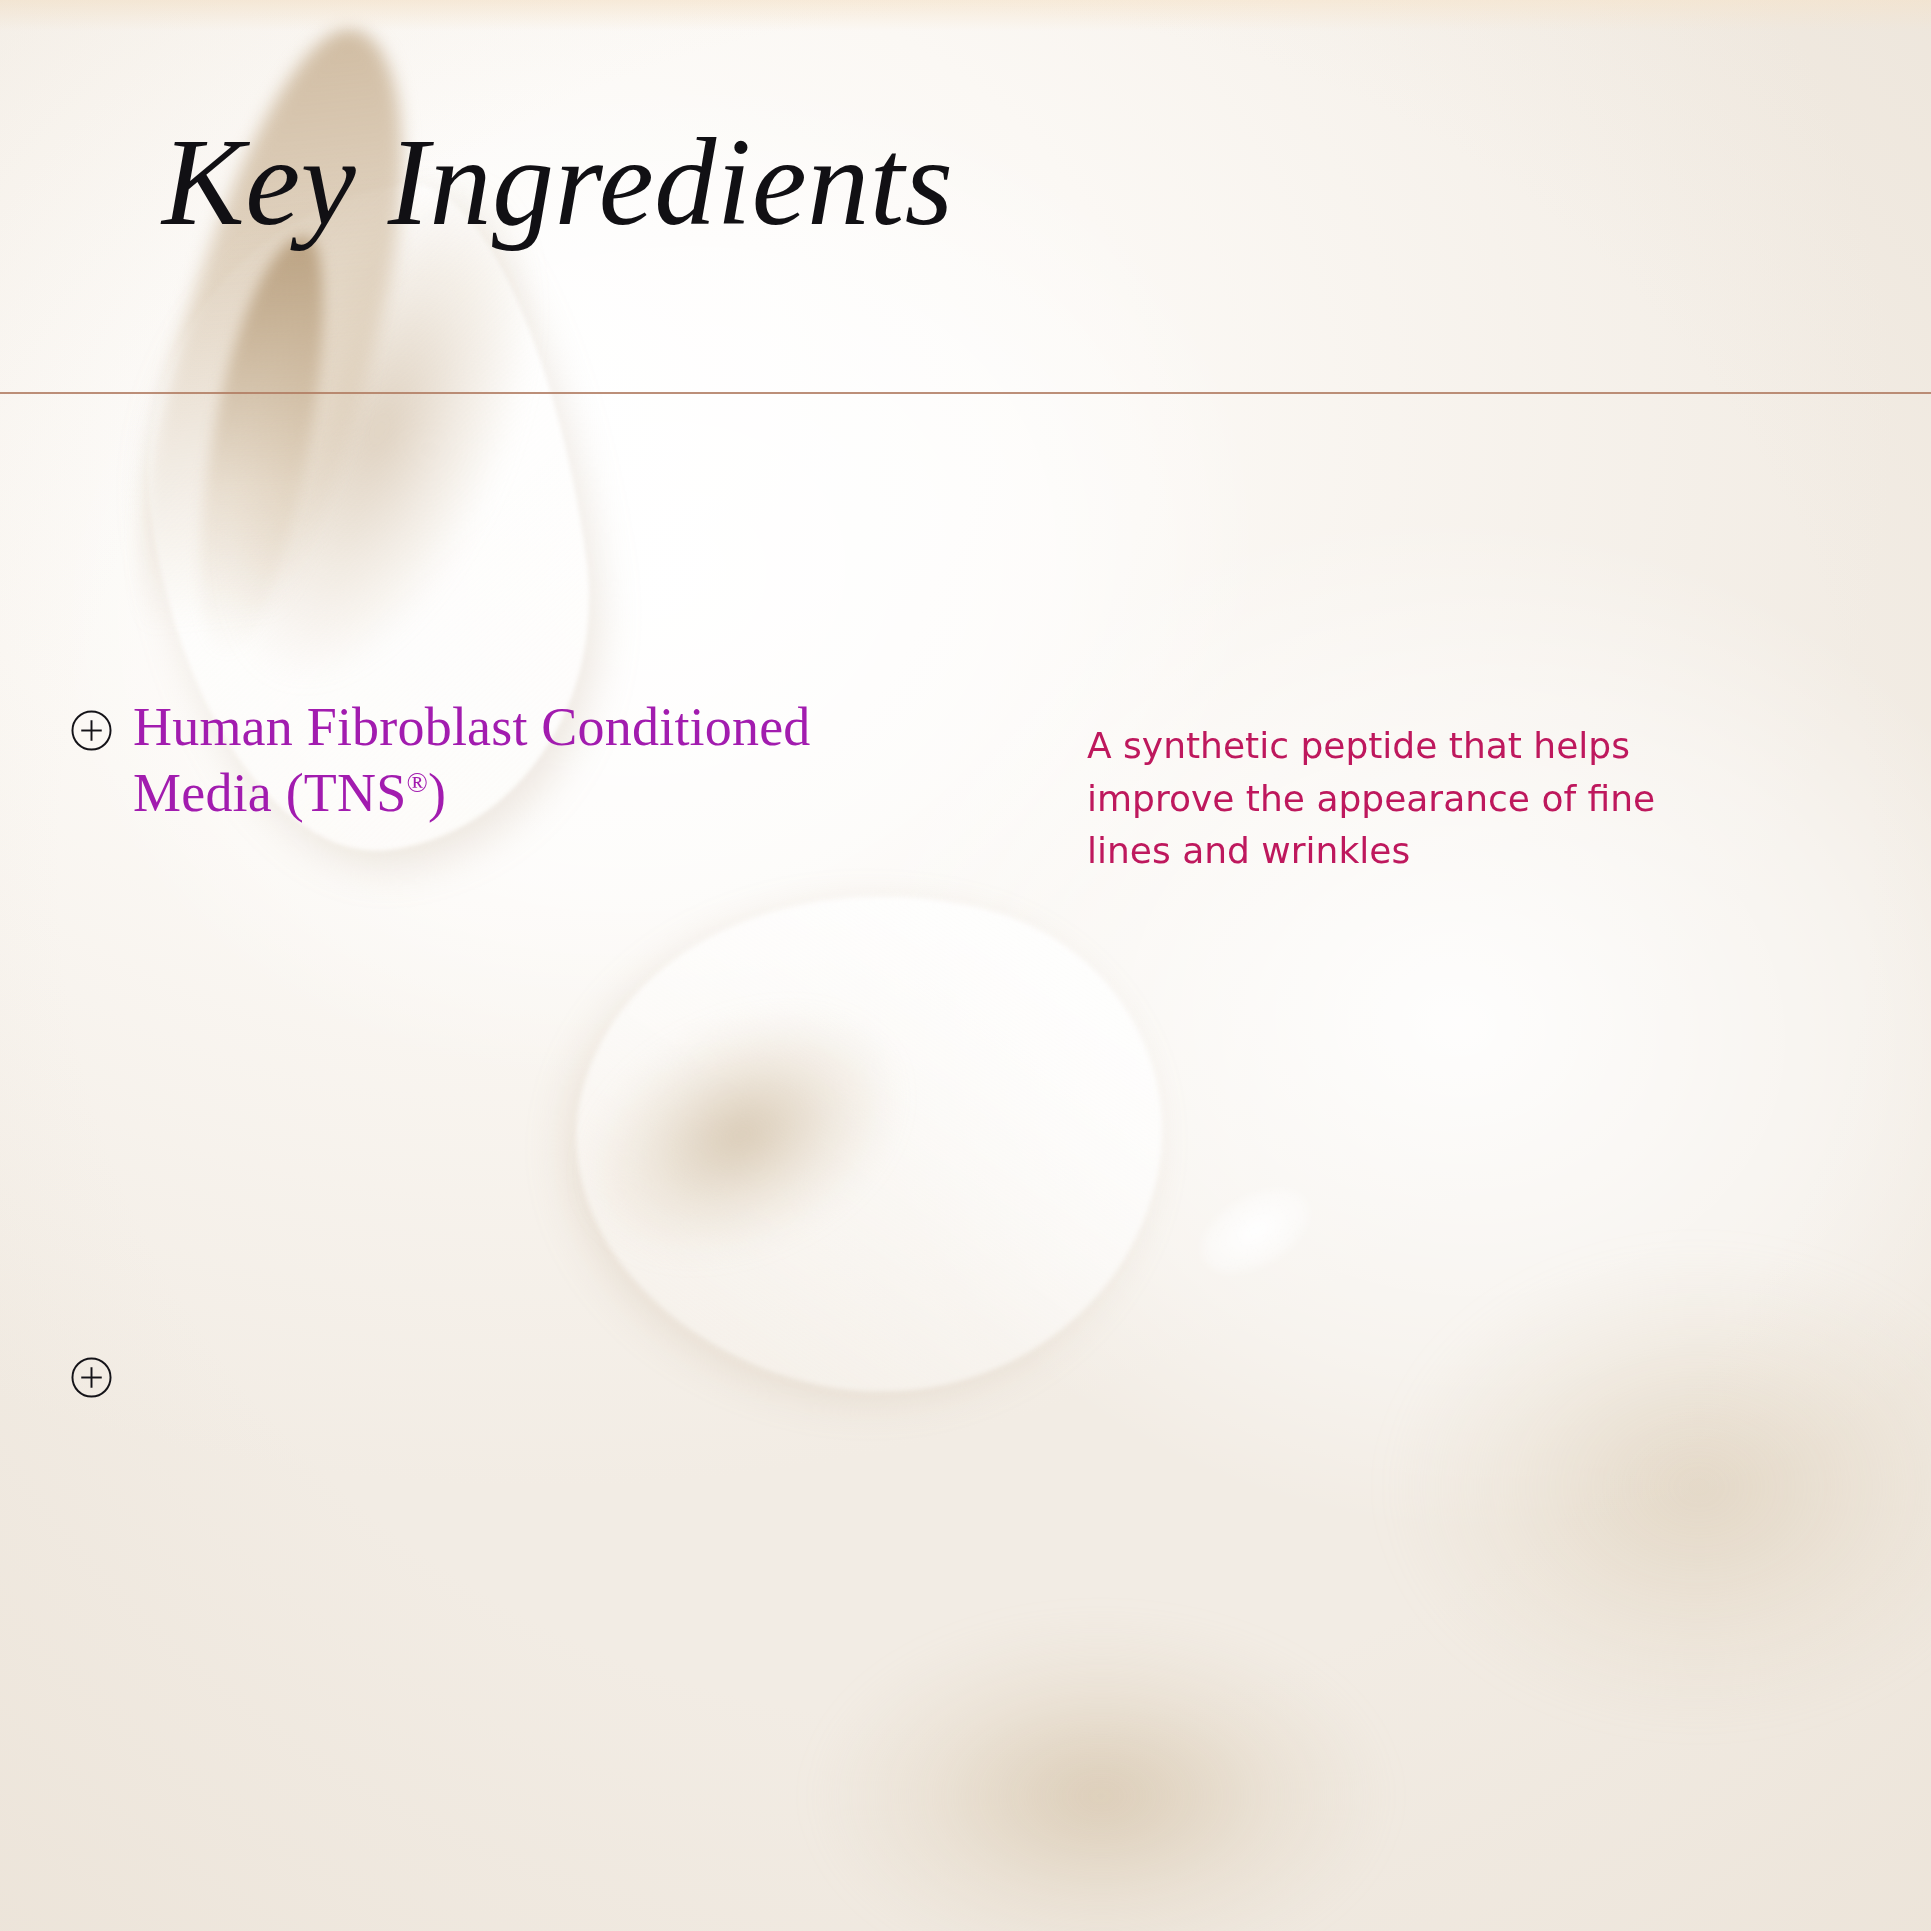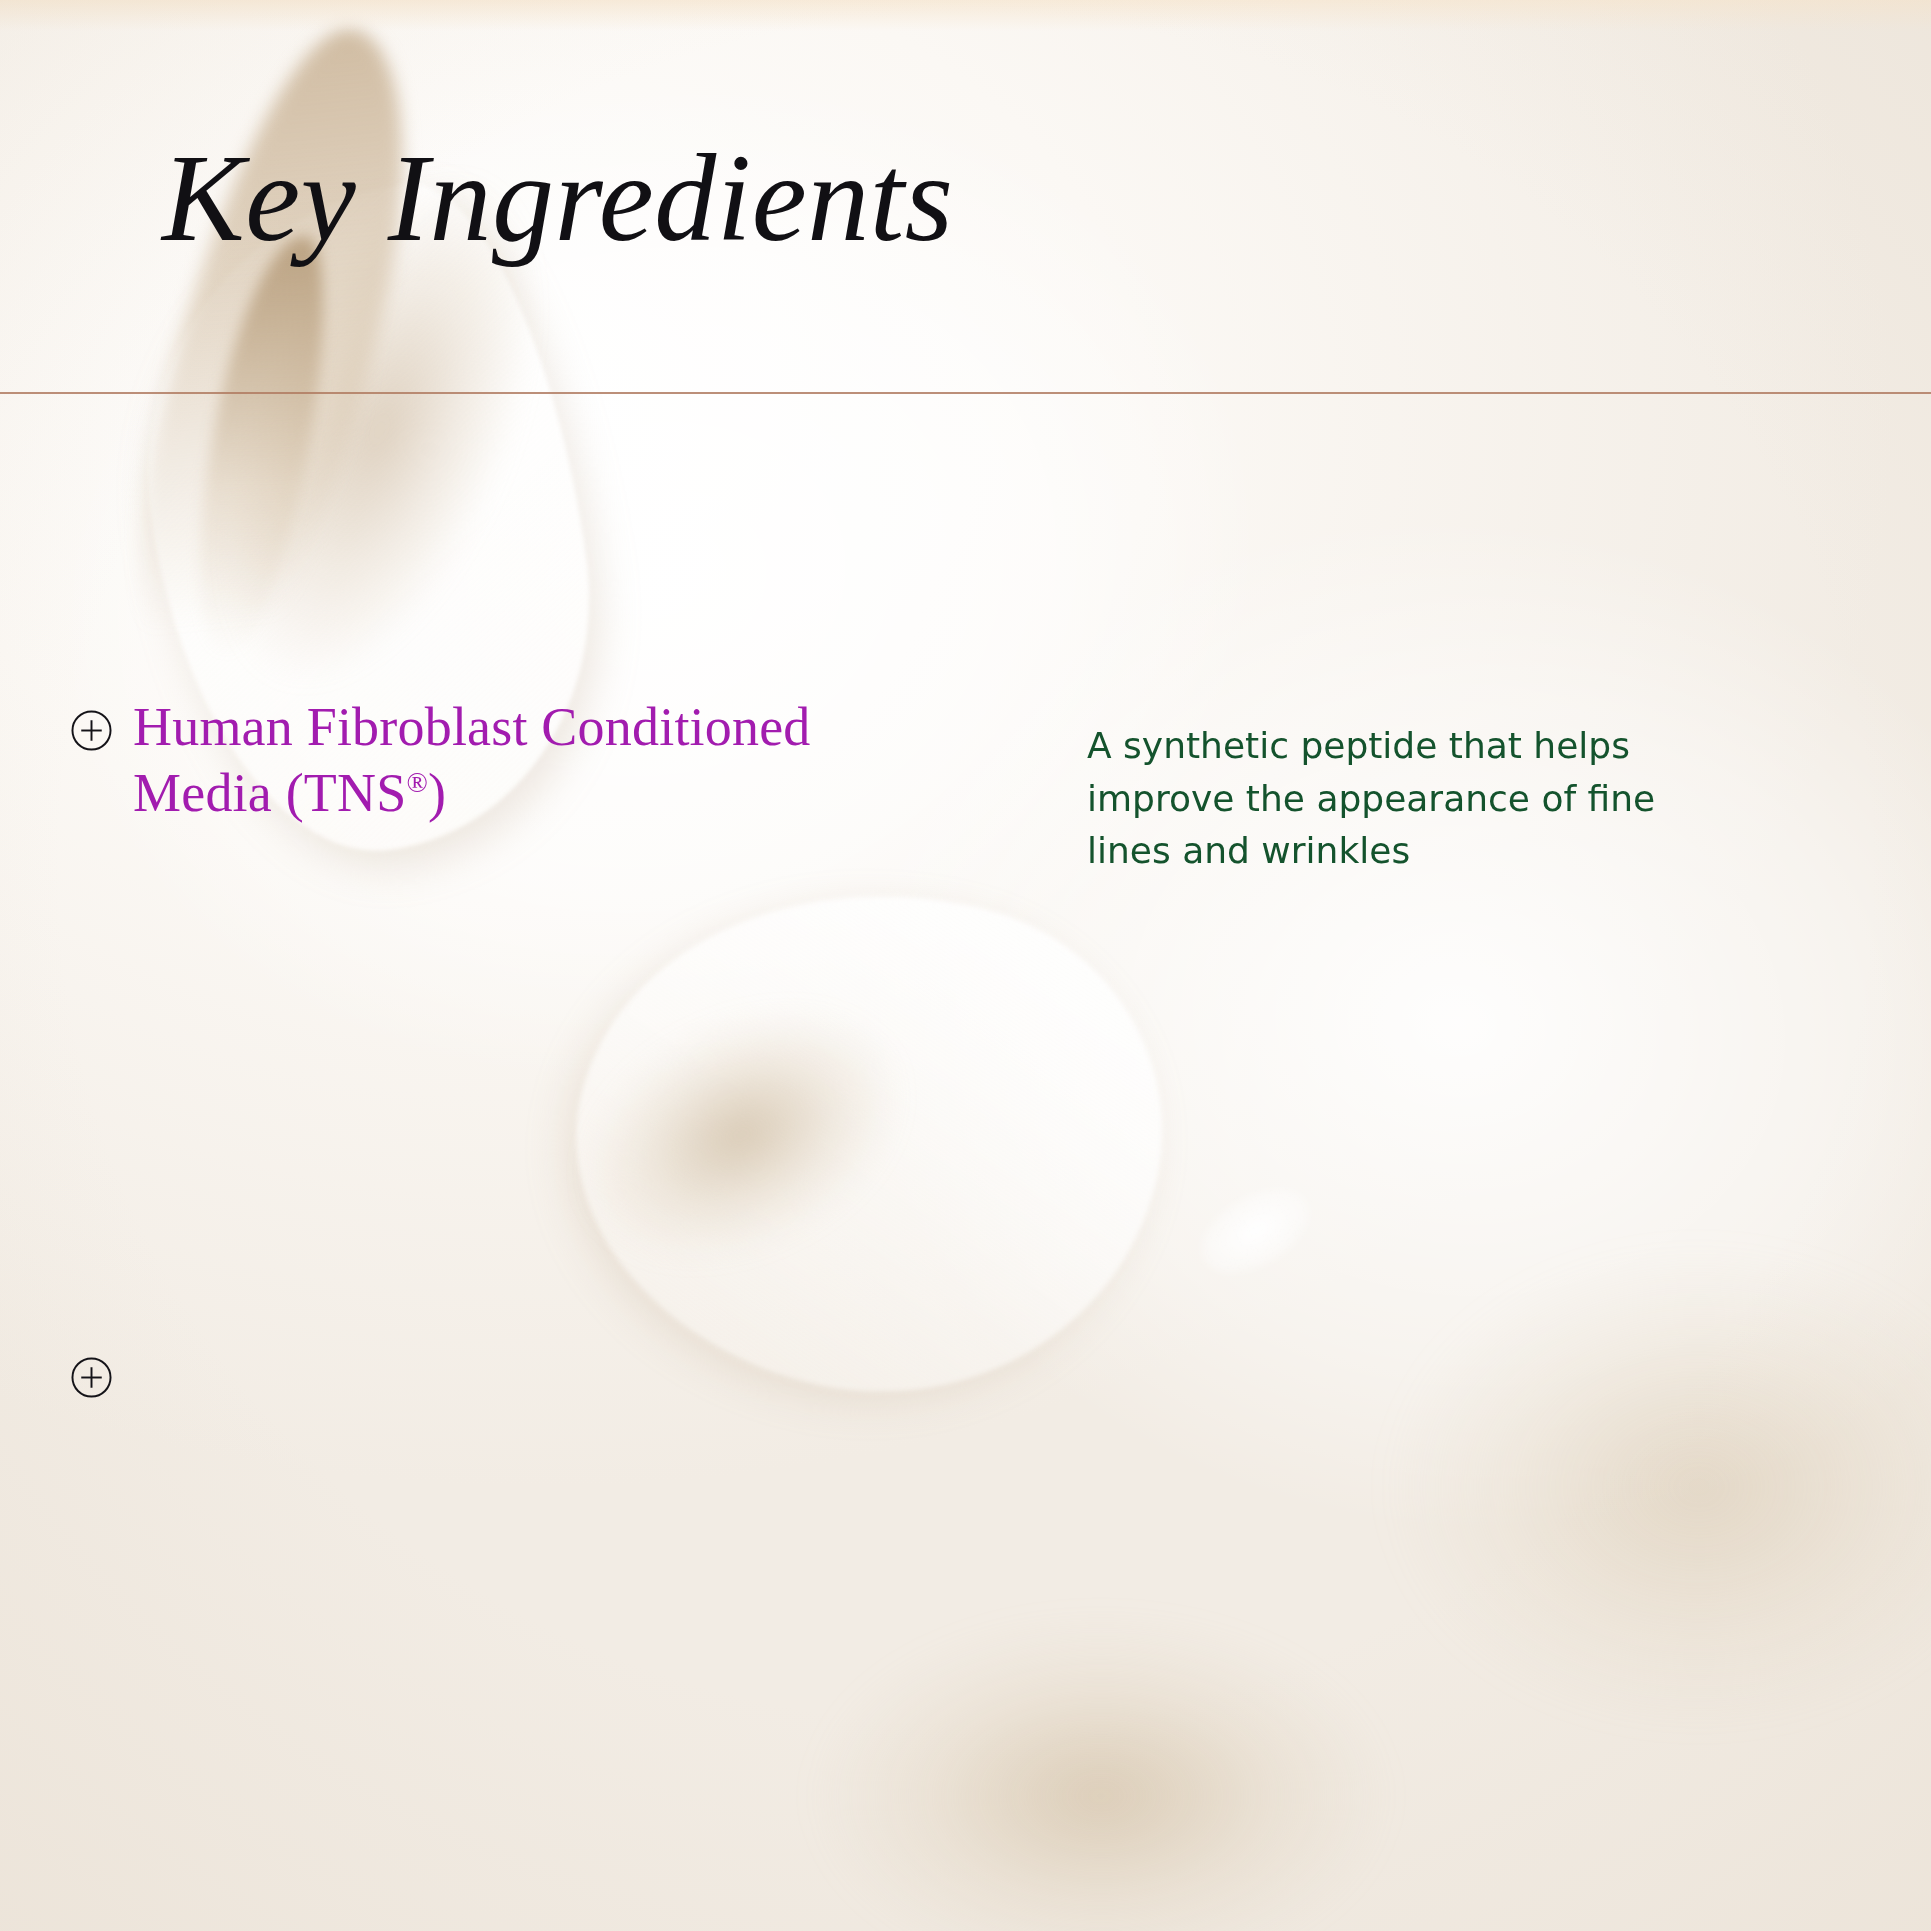--- a/index.html
+++ b/index.html
@@ -162,21 +162,20 @@
     position: absolute;
     inset: 0;
   }
 
   .header {
     position: absolute;
     left: 0;
     right: 5px;
     top: 0;
     height: 394px;
-    margin-top: 16px;
   }
   .header-title {
     position: absolute;
     left: 162px;
     top: 118px;
     font-family: "Liberation Serif", "DejaVu Serif", serif;
     font-style: italic;
     font-size: 124px;
     line-height: 1.05;
     color: #111014;
@@ -228,21 +227,21 @@
     font-size: 0.52em;
     vertical-align: super;
     line-height: 0;
   }
   .item-desc {
     margin-top: 25px;
     margin-left: 62px;
     font-family: "DejaVu Sans", "Liberation Sans", sans-serif;
     font-size: 36px;
     line-height: 1.46;
-    color: #14532d;
+    color: #be185d;
     max-width: 618px;
     font-weight: 400;
   }
 
   .item-left-1 { left: 71px; top: 0; width: 772px; }
   .item-right-1 { left: 1025px; top: 0; width: 753px; }
   .item-left-2 { left: 71px; top: 647px; width: 772px; }
 </style>
 </head>
 <body>

